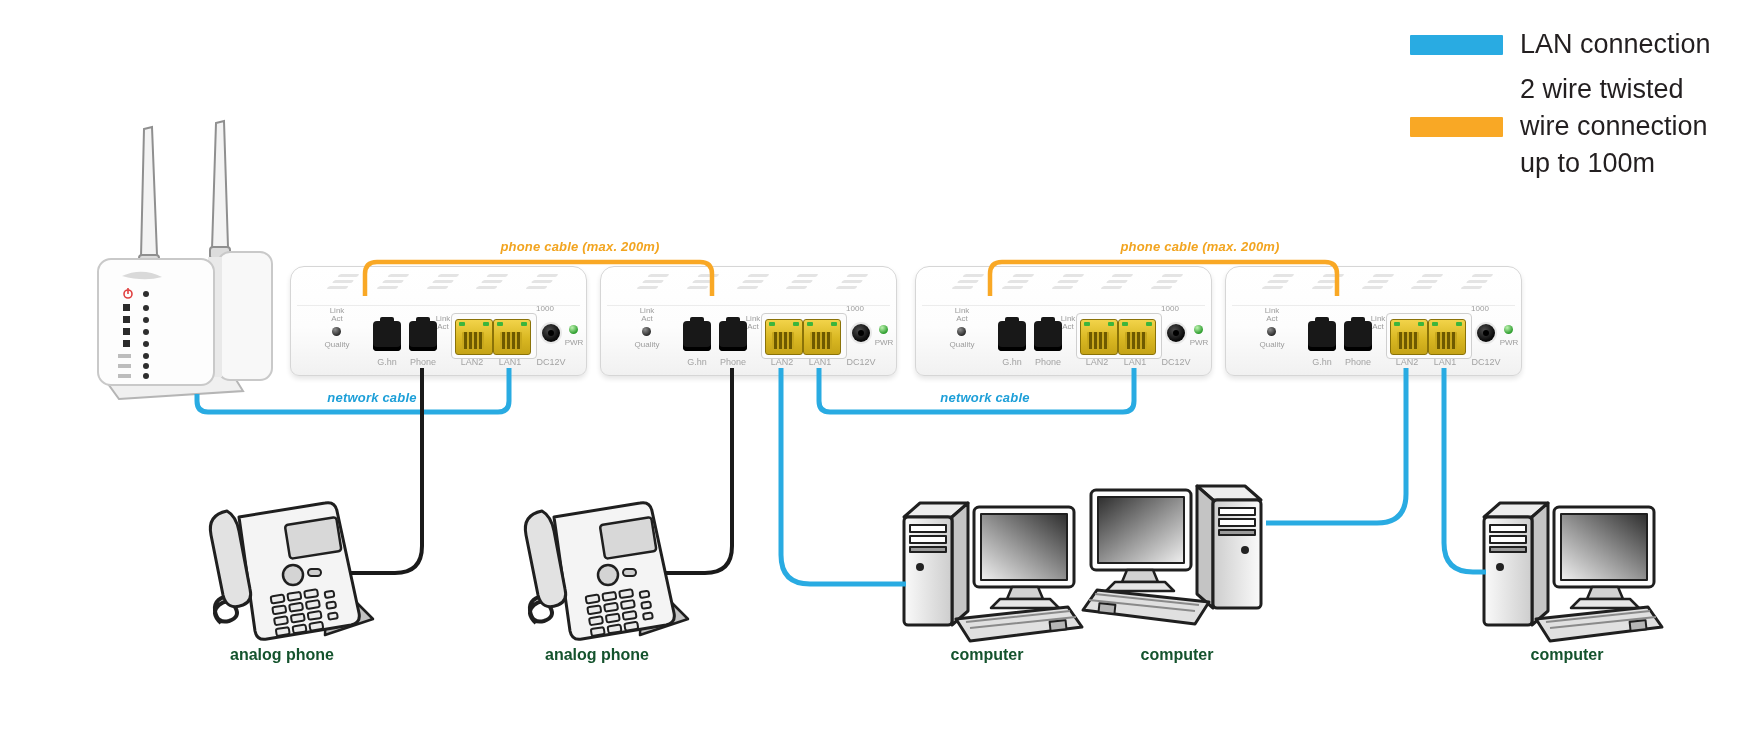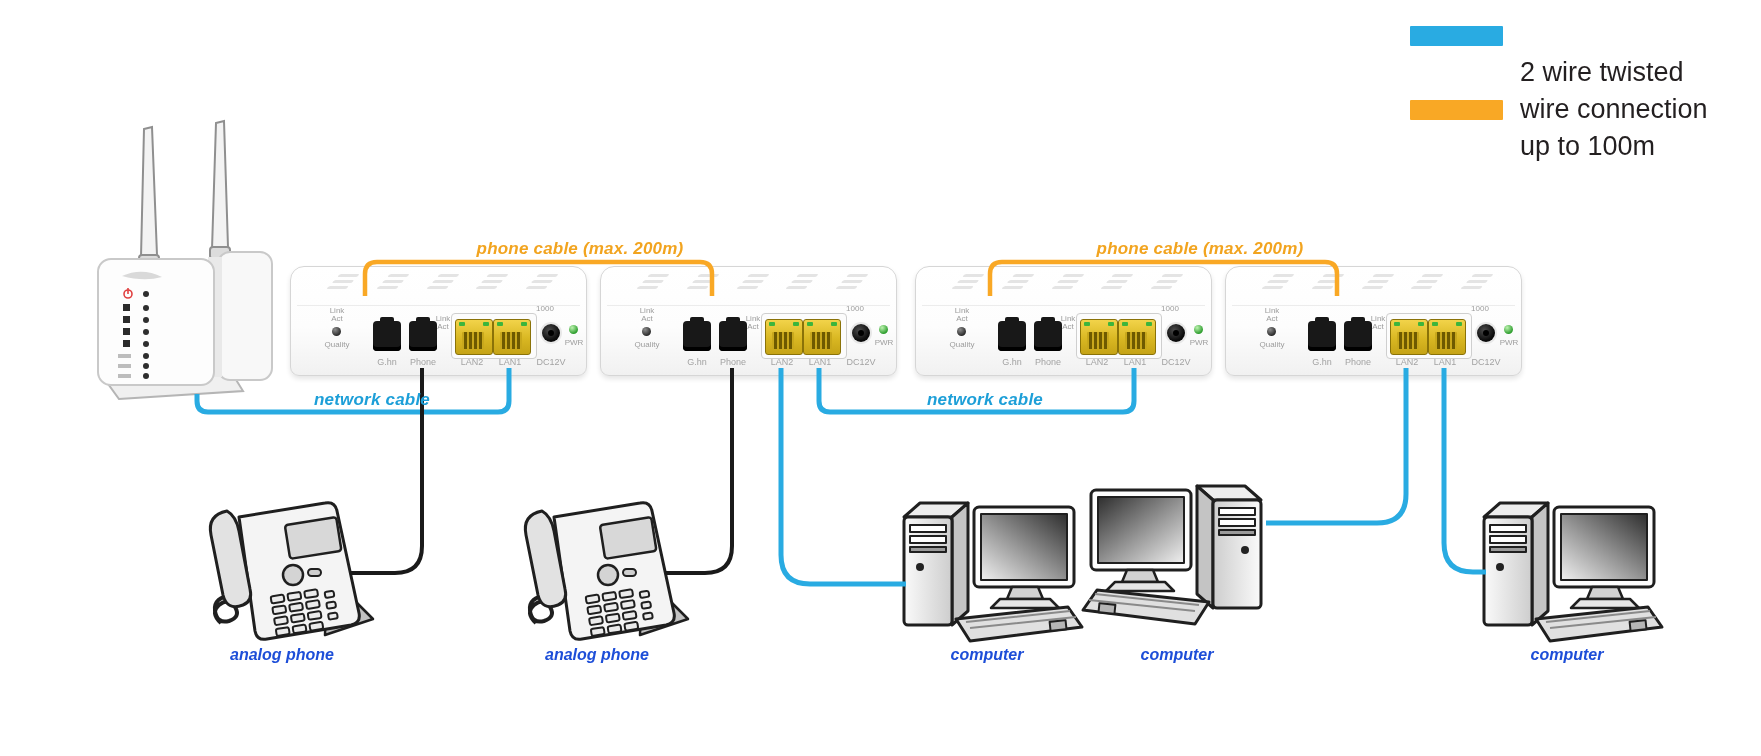--- a/index.html
+++ b/index.html
@@ -4,25 +4,25 @@
 <style>
   html,body{margin:0;padding:0;background:#ffffff;}
   .stage{position:relative;width:1761px;height:756px;background:#fff;overflow:hidden;
          font-family:"Liberation Sans",sans-serif;}
 
   
   .cables{position:absolute;left:0;top:0;z-index:30;pointer-events:none;}
 
   
   .lbl{position:absolute;z-index:40;text-align:center;font-style:italic;font-weight:bold;
-       font-size:17px;letter-spacing:.2px;white-space:nowrap;}
+       font-size:13px;letter-spacing:.2px;white-space:nowrap;}
   .lbl.orange{color:#F2A41F;}
   .lbl.blue{color:#1D9FD8;}
-  .dev-lbl{position:absolute;z-index:40;text-align:center;font-style:italic;font-weight:bold;
-       font-size:16px;color:#1d4ed8;}
+  .dev-lbl{position:absolute;z-index:40;text-align:center;font-weight:bold;
+       font-size:16px;color:#14532d;}
 
   
   .legend{position:absolute;left:1410px;top:26px;z-index:40;}
   .legend-row{display:flex;align-items:center;margin-bottom:8px;}
   .swatch{width:93px;height:20px;border-radius:1px;flex:0 0 auto;margin-right:17px;}
   .legend-text{font-size:27px;color:#231F20;line-height:37px;}
   .legend-lines div{font-size:27px;color:#231F20;line-height:37px;}
 
   
   .modem{position:absolute;width:295px;height:108px;z-index:20;
@@ -129,20 +129,21 @@
 
   <div class="dev-lbl" style="left:202px;top:646px;width:160px;">analog phone</div>
   <div class="dev-lbl" style="left:517px;top:646px;width:160px;">analog phone</div>
   <div class="dev-lbl" style="left:907px;top:646px;width:160px;">computer</div>
   <div class="dev-lbl" style="left:1097px;top:646px;width:160px;">computer</div>
   <div class="dev-lbl" style="left:1487px;top:646px;width:160px;">computer</div>
 
   <div class="legend">
     <div class="legend-row">
       <span class="swatch" style="background: rgb(41, 171, 226);"></span>
+      <span class="legend-text">LAN connection</span>
     </div>
     <div class="legend-row">
       <span class="swatch" style="background: rgb(249, 168, 37);"></span>
       <div class="legend-lines">
         <div>2 wire twisted</div>
         <div>wire connection</div>
         <div>up to 100m</div>
       </div>
     </div>
   </div>

